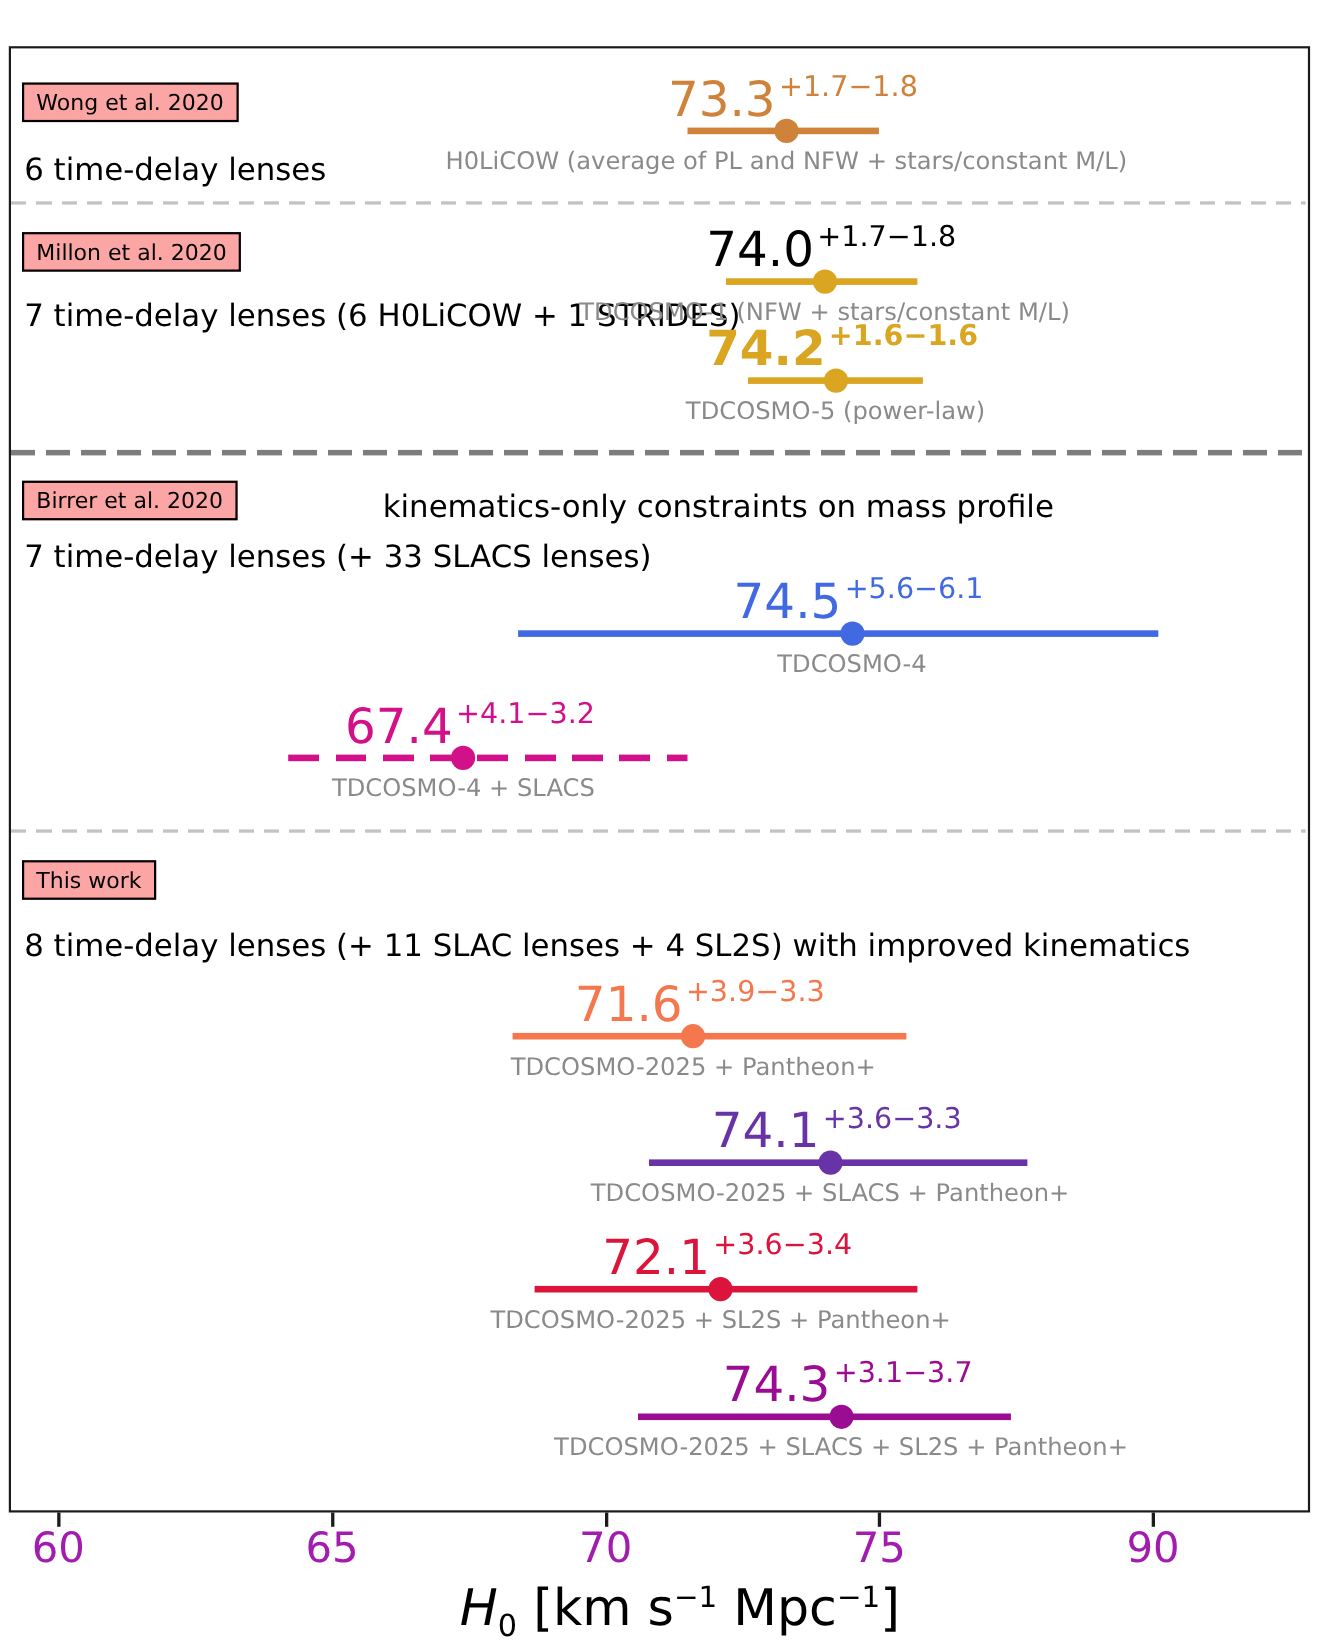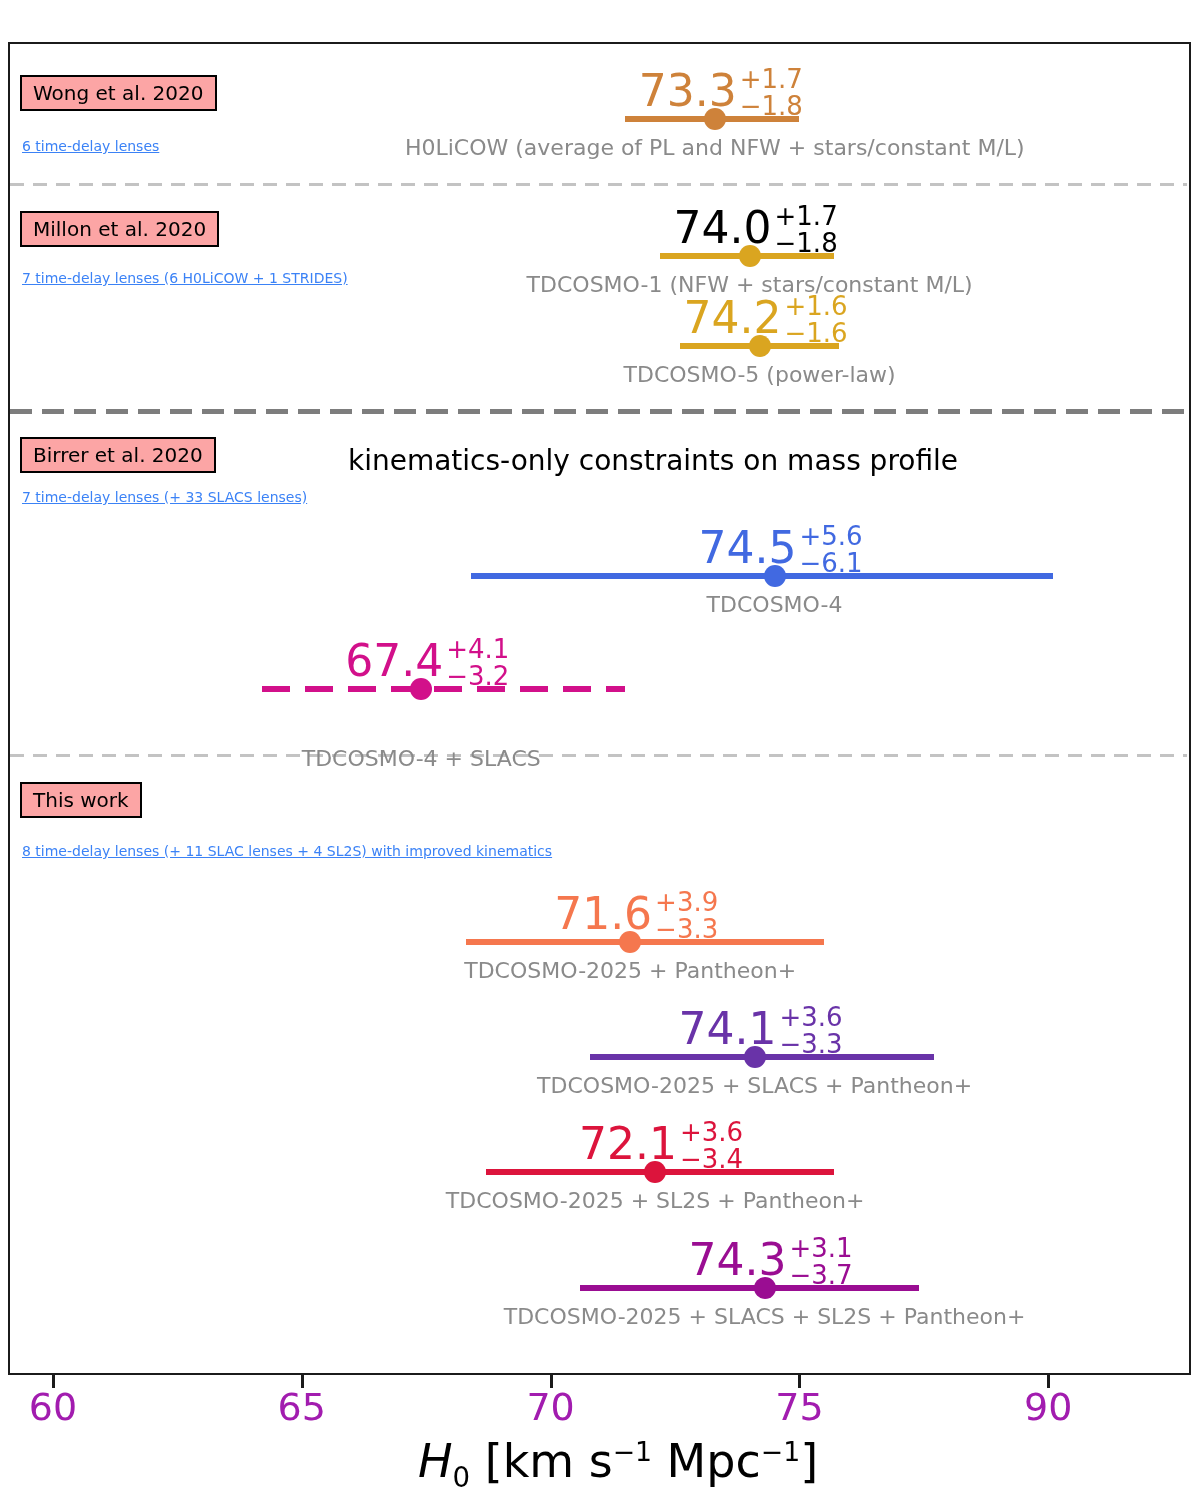--- a/index.html
+++ b/index.html
@@ -9,28 +9,28 @@
         font-size:33px;color:#000;white-space:nowrap;}
   .chart-title .sym{font-style:italic;}
   .chart-title sub{font-size:0.65em;}
   .plot-frame{position:absolute;left:8px;top:42px;width:1179px;height:1329px;
         border:2px solid #1b1b1b;background:#fff;}
   .sep{position:absolute;left:10px;width:1177px;}
   .sep-light{height:3px;background:repeating-linear-gradient(90deg,#c3c3c3 0 14px,transparent 14px 23px);}
   .sep-dark{height:5px;background:repeating-linear-gradient(90deg,#7d7d7d 0 22px,transparent 22px 32px);}
   .refbox{position:absolute;border:2px solid #000;padding:4px 11px;font-size:20px;
         color:#000;background:#fca5a5;white-space:nowrap;}
-  .subtitle{position:absolute;font-size:14px;color:#3b82f6;white-space:nowrap;text-decoration:underline;}
+  .subtitle{position:absolute;font-size:28px;color:#000000;white-space:nowrap;}
   .note{position:absolute;font-size:28px;color:#000;white-space:nowrap;transform:translateX(-50%);}
   .bar{position:absolute;height:6px;}
   .dot{position:absolute;width:22px;height:22px;border-radius:50%;}
   .val{position:absolute;transform:translateX(-50%);display:flex;align-items:flex-start;
         line-height:1;white-space:nowrap;}
   .val .num{font-size:44px;}
-  .val .errcol{display:flex;flex-direction:column;font-size:26px;line-height:1.02;
+  .val .errcol{display:flex;flex-direction:row;font-size:26px;line-height:1.02;
         margin-left:3px;transform:translateY(-3px);}
   .mlbl{position:absolute;transform:translateX(-50%);font-size:22px;color:#8a8a8a;white-space:nowrap;}
   .tick{position:absolute;width:3px;height:13px;background:#1b1b1b;top:1375px;}
   .ticklbl{position:absolute;top:1385px;transform:translateX(-50%);font-size:38px;color:#a21caf;}
   .xlabel{position:absolute;top:1434px;left:618px;transform:translateX(-50%);
         font-size:46px;color:#000;white-space:nowrap;}
   .xlabel .sym{font-style:italic;}
   .xlabel sub{font-size:0.6em;}
   .xlabel sup{font-size:0.58em;}
 </style>
@@ -65,21 +65,21 @@
       <div class="val" style="left: 755.64px; top: 206px; color: #000000;">
         <span class="num">74.0</span>
         <span class="errcol">
           <span>+1.7</span>
           <span>−1.8</span>
         </span>
       </div>
       <div class="mlbl" style="left: 749.64px; top: 272px;">TDCOSMO-1 (NFW + stars/constant M/L)</div>
       <div class="bar" style="left: 679.976px; top: 343px; width: 159.232px; background: rgb(218, 165, 32);"></div>
       <div class="dot" style="left: 748.592px; top: 335px; background: rgb(218, 165, 32);"></div>
-      <div class="val" style="left: 765.592px; top: 296px; color: rgb(218, 165, 32);">
+      <div class="val" style="left: 765.592px; top: 296px; color: rgb(218, 165, 32); font-weight: bold;">
         <span class="num">74.2</span>
         <span class="errcol">
           <span>+1.6</span>
           <span>−1.6</span>
         </span>
       </div>
       <div class="mlbl" style="left: 759.592px; top: 362px;">TDCOSMO-5 (power-law)</div>
       <div class="refbox" style="left: 20px; top: 437px;">Birrer et al. 2020</div>
       <div class="subtitle" style="left: 22px; top: 489px;">7 time-delay lenses (+ 33 SLACS lenses)</div>
       <div class="note" style="left: 653px; top: 444px;">kinematics-only constraints on mass profile</div>
@@ -95,21 +95,21 @@
       <div class="mlbl" style="left: 774.52px; top: 592px;">TDCOSMO-4</div>
       <div class="bar" style="left: 261.992px; top: 686px; width: 363.248px; background: repeating-linear-gradient(90deg, rgb(210, 16, 138) 0px, rgb(210, 16, 138) 28px, transparent 28px, transparent 43px);"></div>
       <div class="dot" style="left: 410.224px; top: 678px; background: rgb(210, 16, 138);"></div>
       <div class="val" style="left: 427.224px; top: 639px; color: rgb(210, 16, 138);">
         <span class="num">67.4</span>
         <span class="errcol">
           <span>+4.1</span>
           <span>−3.2</span>
         </span>
       </div>
-      <div class="mlbl" style="left: 421.224px; top: 705px; margin-top: 41px;">TDCOSMO-4 + SLACS</div>
+      <div class="mlbl" style="left: 421.224px; top: 705px;">TDCOSMO-4 + SLACS</div>
       <div class="refbox" style="left: 20px; top: 782px;">This work</div>
       <div class="subtitle" style="left: 22px; top: 843px;">8 time-delay lenses (+ 11 SLAC lenses + 4 SL2S) with improved kinematics</div>
       <div class="bar" style="left: 466.008px; top: 939px; width: 358.272px; background: rgb(245, 119, 78);"></div>
       <div class="dot" style="left: 619.216px; top: 931px; background: rgb(245, 119, 78);"></div>
       <div class="val" style="left: 636.216px; top: 892px; color: rgb(245, 119, 78);">
         <span class="num">71.6</span>
         <span class="errcol">
           <span>+3.9</span>
           <span>−3.3</span>
         </span>

